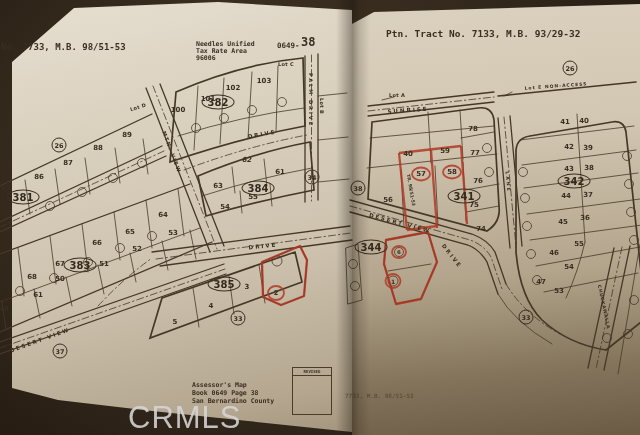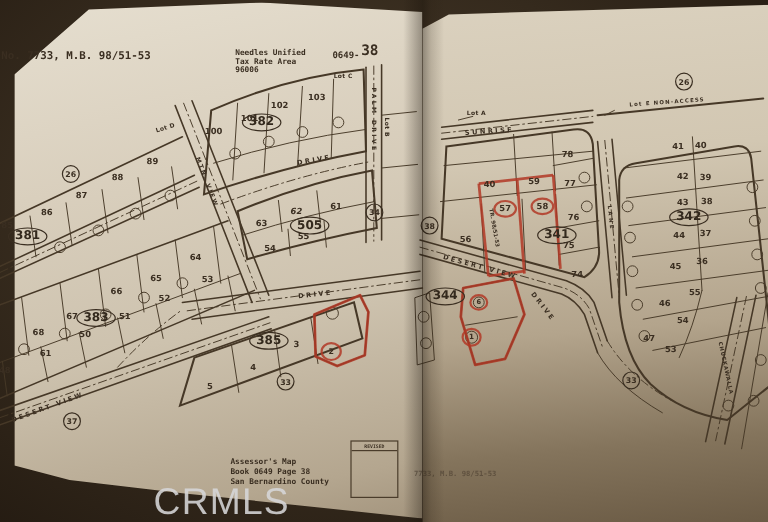--- a/index.html
+++ b/index.html
@@ -205,21 +205,21 @@
   <span class="tl" style="left:1px;top:42px;font-size:9px;">No. 7733, M.B. 98/51-53</span>
   <span class="tl" style="left:196px;top:40px;font-size:6.5px;">Needles Unified</span>
   <span class="tl" style="left:196px;top:47px;font-size:6.5px;">Tax Rate Area</span>
   <span class="tl" style="left:196px;top:54px;font-size:6.5px;">96006</span>
   <span class="tl" style="left:277px;top:41px;font-size:7.5px;">0649-</span>
   <span class="tl" style="left:301px;top:35px;font-size:12px;">38</span>
 
   <span class="eref" style="left:23px;top:197px;">381</span>
   <span class="eref" style="left:218px;top:102px;">382</span>
   <span class="eref" style="left:80px;top:265px;">383</span>
-  <span class="eref" style="left:258px;top:188px;">505</span>
+  <span class="eref" style="left:258px;top:188px;">384</span>
   <span class="eref" style="left:224px;top:284px;">385</span>
 
   <span class="cref" style="left:59px;top:145px;">26</span>
   <span class="cref" style="left:312px;top:177px;">34</span>
   <span class="cref" style="left:60px;top:351px;">37</span>
   <span class="cref" style="left:238px;top:318px;">33</span>
 
   <span class="lbl" style="left:178px;top:110px;">100</span>
   <span class="lbl" style="left:208px;top:99px;">101</span>
   <span class="lbl" style="left:233px;top:88px;">102</span>
@@ -232,27 +232,27 @@
   <span class="lbl" style="left:127px;top:135px;">89</span>
 
   <span class="lbl" style="left:32px;top:277px;">68</span>
   <span class="lbl" style="left:60px;top:264px;">67</span>
   <span class="lbl" style="left:97px;top:243px;">66</span>
   <span class="lbl" style="left:130px;top:232px;">65</span>
   <span class="lbl" style="left:163px;top:215px;">64</span>
 
   <span class="lbl" style="left:4px;top:309px;">48</span>
   <span class="lbl" style="left:38px;top:295px;">61</span>
-  <span class="lbl" style="left:71px;top:279px;">50</span>
+  <span class="lbl" style="left:60px;top:279px;">50</span>
   <span class="lbl" style="left:104px;top:264px;">51</span>
   <span class="lbl" style="left:137px;top:249px;">52</span>
   <span class="lbl" style="left:173px;top:233px;">53</span>
 
   <span class="lbl" style="left:218px;top:186px;">63</span>
-  <span class="lbl" style="left:247px;top:176px;font-style:italic;">62</span>
+  <span class="lbl" style="left:247px;top:160px;font-style:italic;">62</span>
   <span class="lbl" style="left:280px;top:172px;">61</span>
   <span class="lbl" style="left:225px;top:207px;">54</span>
   <span class="lbl" style="left:253px;top:197px;">55</span>
 
   <span class="lbl" style="left:175px;top:322px;">5</span>
   <span class="lbl" style="left:211px;top:306px;">4</span>
   <span class="lbl" style="left:247px;top:287px;">3</span>
   <span class="lbl" style="left:276px;top:293px;font-size:6.5px;">2</span>
 
   <span class="lbl street" style="left:311px;top:100px;--r:90deg;font-size:5px;">PALM DRIVE</span>
@@ -265,20 +265,21 @@
   <span class="lbl lot" style="left:322px;top:106px;--r:90deg;">Lot B</span>
   <span class="lbl lot" style="left:138px;top:107px;--r:-17deg;">Lot D</span>
 
   <span class="tl" style="left:192px;top:381px;font-size:6.5px;">Assessor's Map</span>
   <span class="tl" style="left:192px;top:389px;font-size:6.5px;">Book 0649 Page 38</span>
   <span class="tl" style="left:192px;top:397px;font-size:6.5px;">San Bernardino County</span>
   <div id="revised-box">
     <span>REVISED</span>
   </div>
 
+  <span class="tl" style="left:386px;top:28px;font-size:9.5px;">Ptn. Tract No. 7133, M.B. 93/29-32</span>
   <span class="tl" id="fold-note" style="left:345px;top:392px;">7733, M.B. 98/51-53</span>
 
   <span class="eref" style="left:464px;top:196px;">341</span>
   <span class="eref" style="left:574px;top:181px;">342</span>
   <span class="eref" style="left:371px;top:247px;">344</span>
 
   <span class="cref" style="left:570px;top:68px;">26</span>
   <span class="cref" style="left:358px;top:188px;">38</span>
   <span class="cref" style="left:526px;top:317px;">33</span>
 

